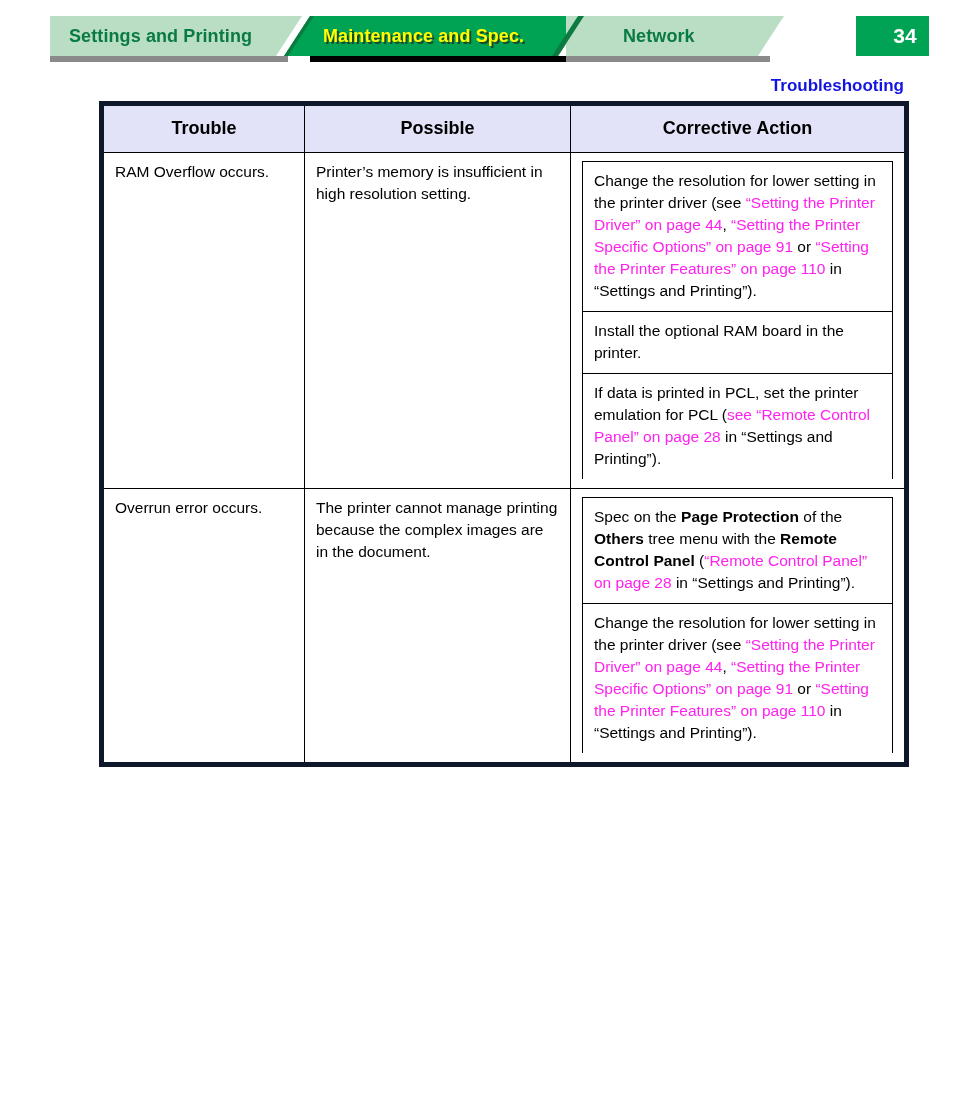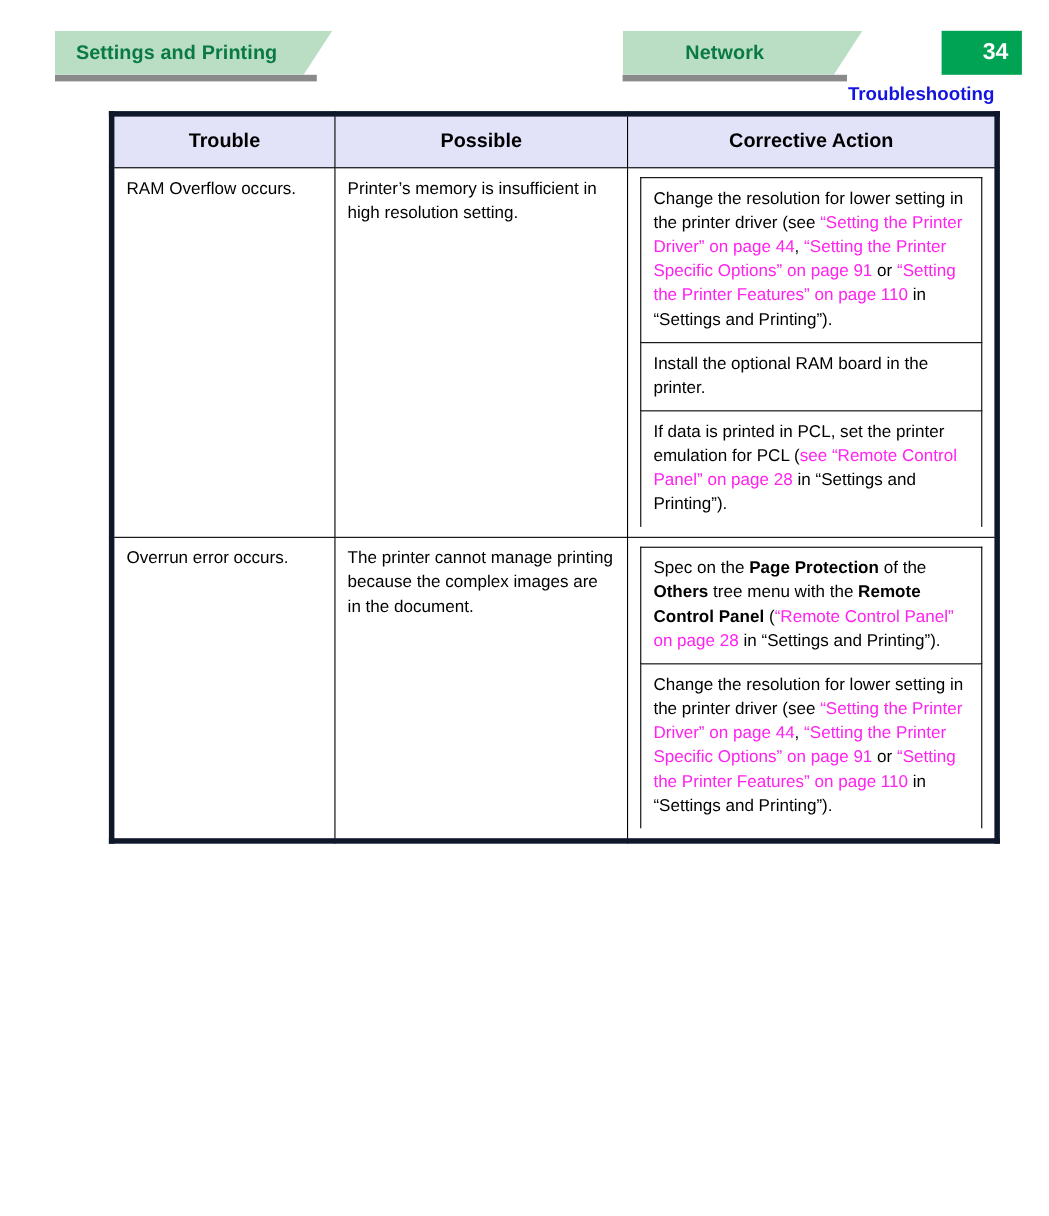--- a/index.html
+++ b/index.html
@@ -13,21 +13,21 @@
     font-family: "Liberation Sans", sans-serif;
     color: #000000;
     position: relative;
     overflow: hidden;
   }
 
   
   .tabbar {
     position: absolute;
     left: 0;
-    top: 28px;
+    top: 16px;
     width: 954px;
     height: 50px;
   }
   .tab {
     position: absolute;
     top: 0;
     height: 40px;
     display: flex;
     align-items: center;
     font-size: 18px;
@@ -195,20 +195,27 @@
 <body>
 
 <div class="tabbar">
 
   <div class="tab tab-inactive" style="left:50px; width:252px;">
     <span class="tab-shape"></span>
     <span class="tab-shadow" style="width:238px;"></span>
     <span class="tab-label" style="margin-left:19px;">Settings and Printing</span>
   </div>
 
+  <div class="tab tab-active" style="left:284px; width:300px;">
+    <span class="tab-shape"></span>
+    <span class="tab-slant-left"></span>
+    <span class="tab-slant-right"></span>
+    <span class="tab-shadow" style="left:26px; width:274px;"></span>
+    <span class="tab-label" style="margin-left:39px;">Maintenance and Spec.</span>
+  </div>
 
   <div class="tab tab-inactive" style="left:566px; width:218px;">
     <span class="tab-shape"></span>
     <span class="tab-shadow" style="width:204px;"></span>
     <span class="tab-label" style="margin-left:57px;">Network</span>
   </div>
 
   <div class="page-badge" style="left:856px; width:48px;">
     <span>34</span>
   </div>

